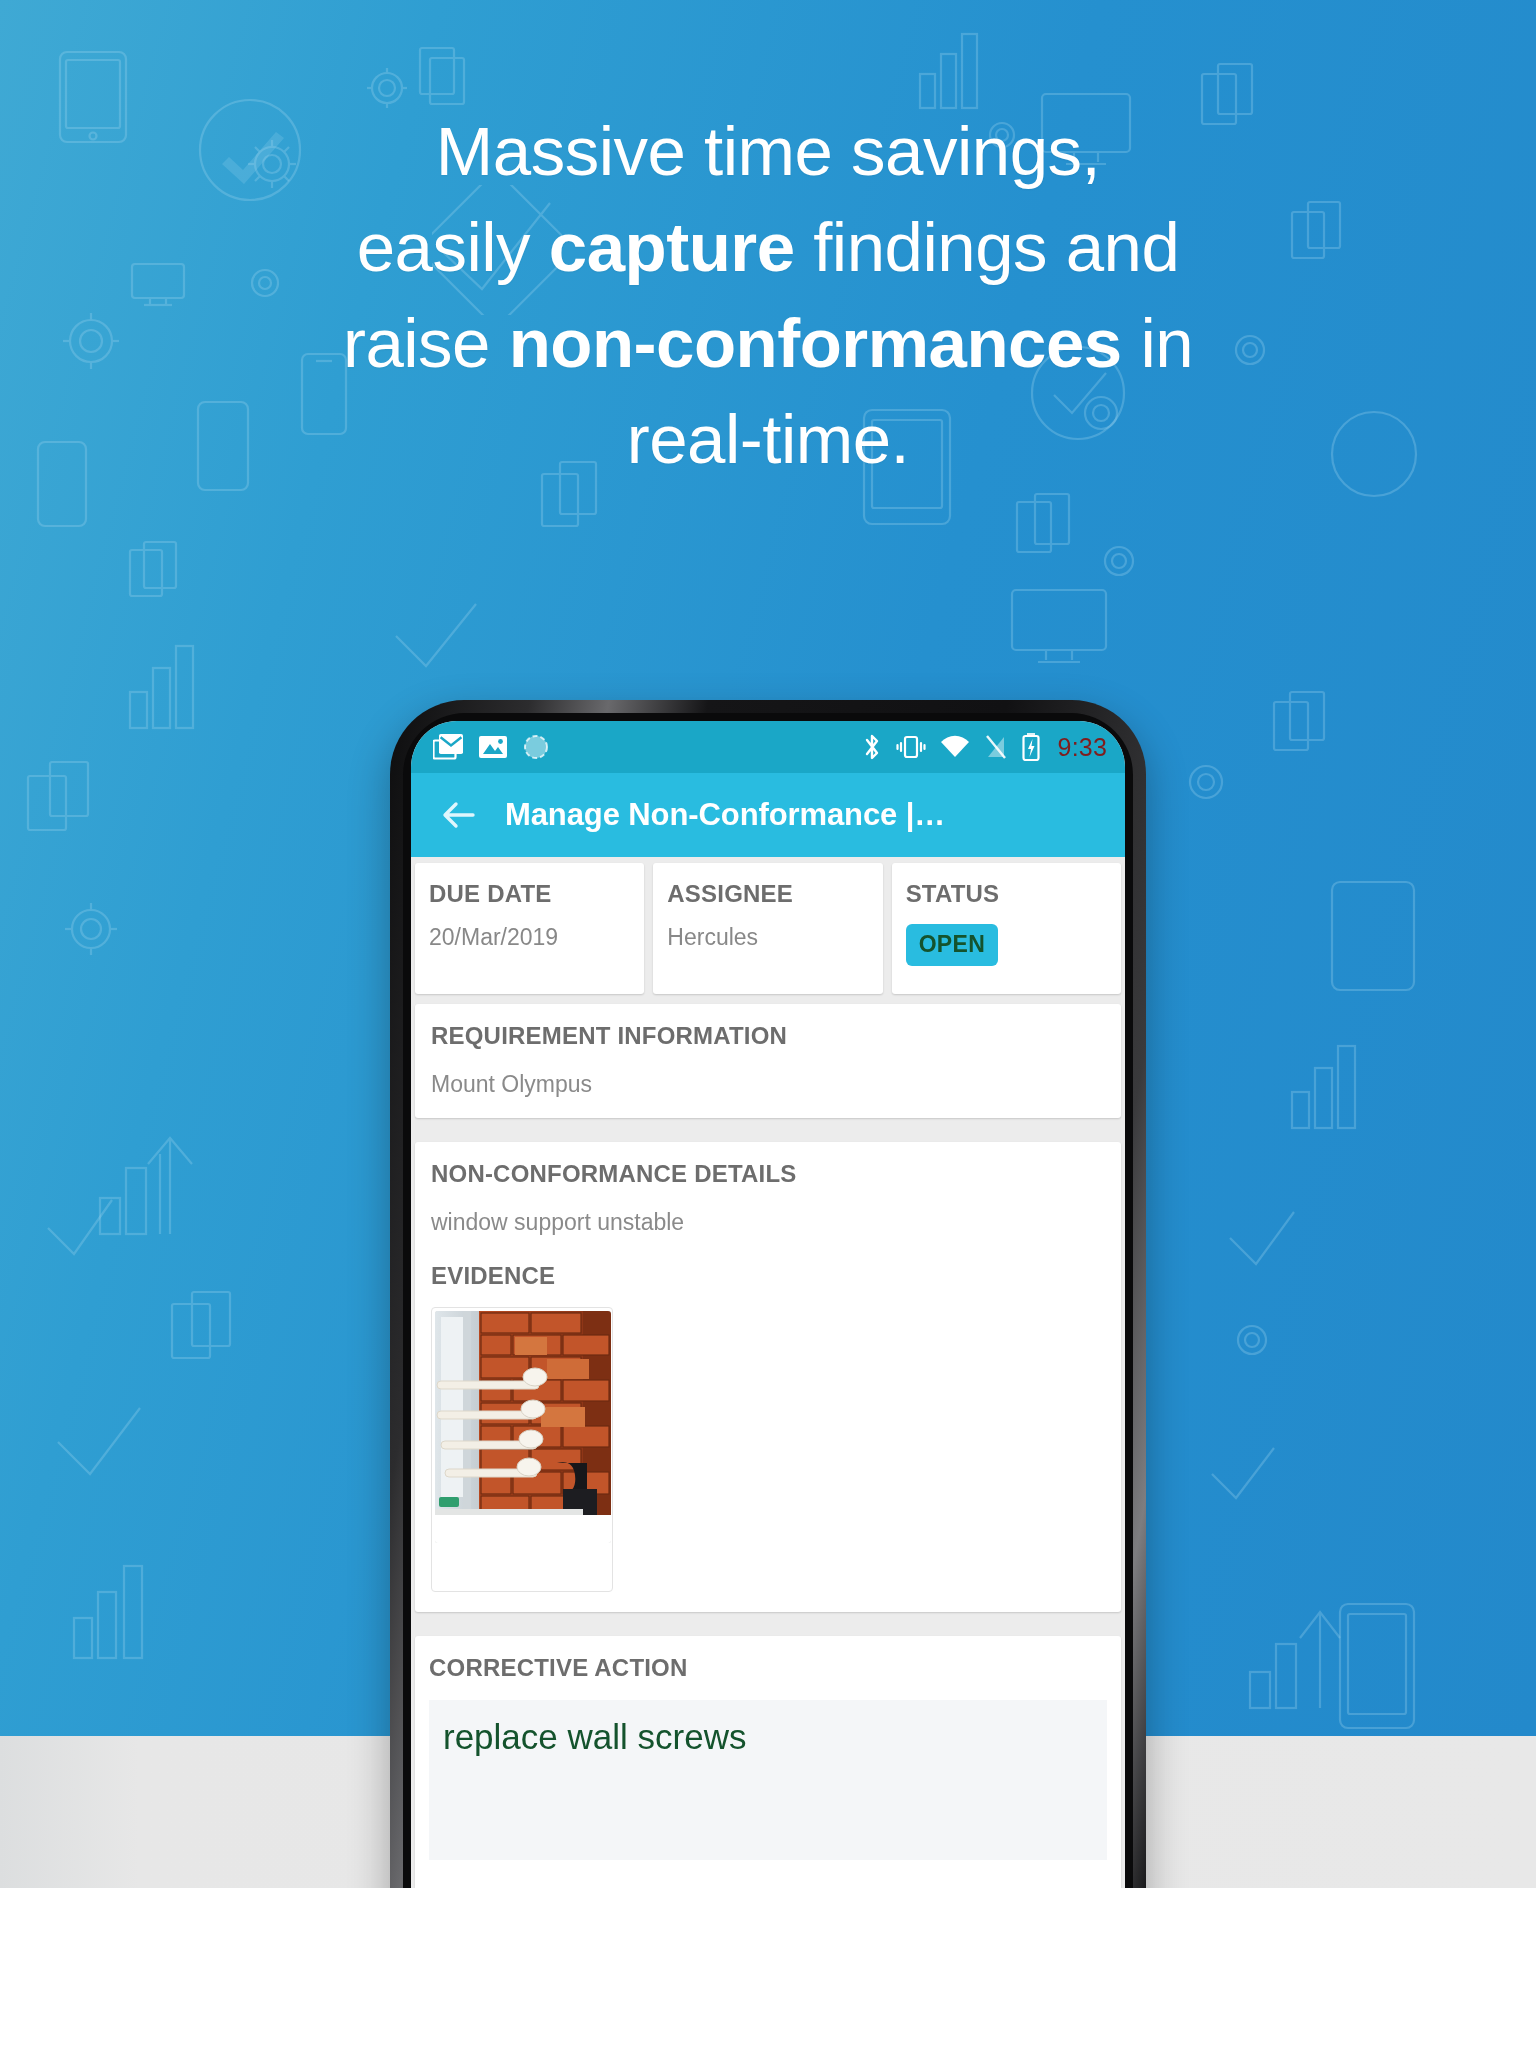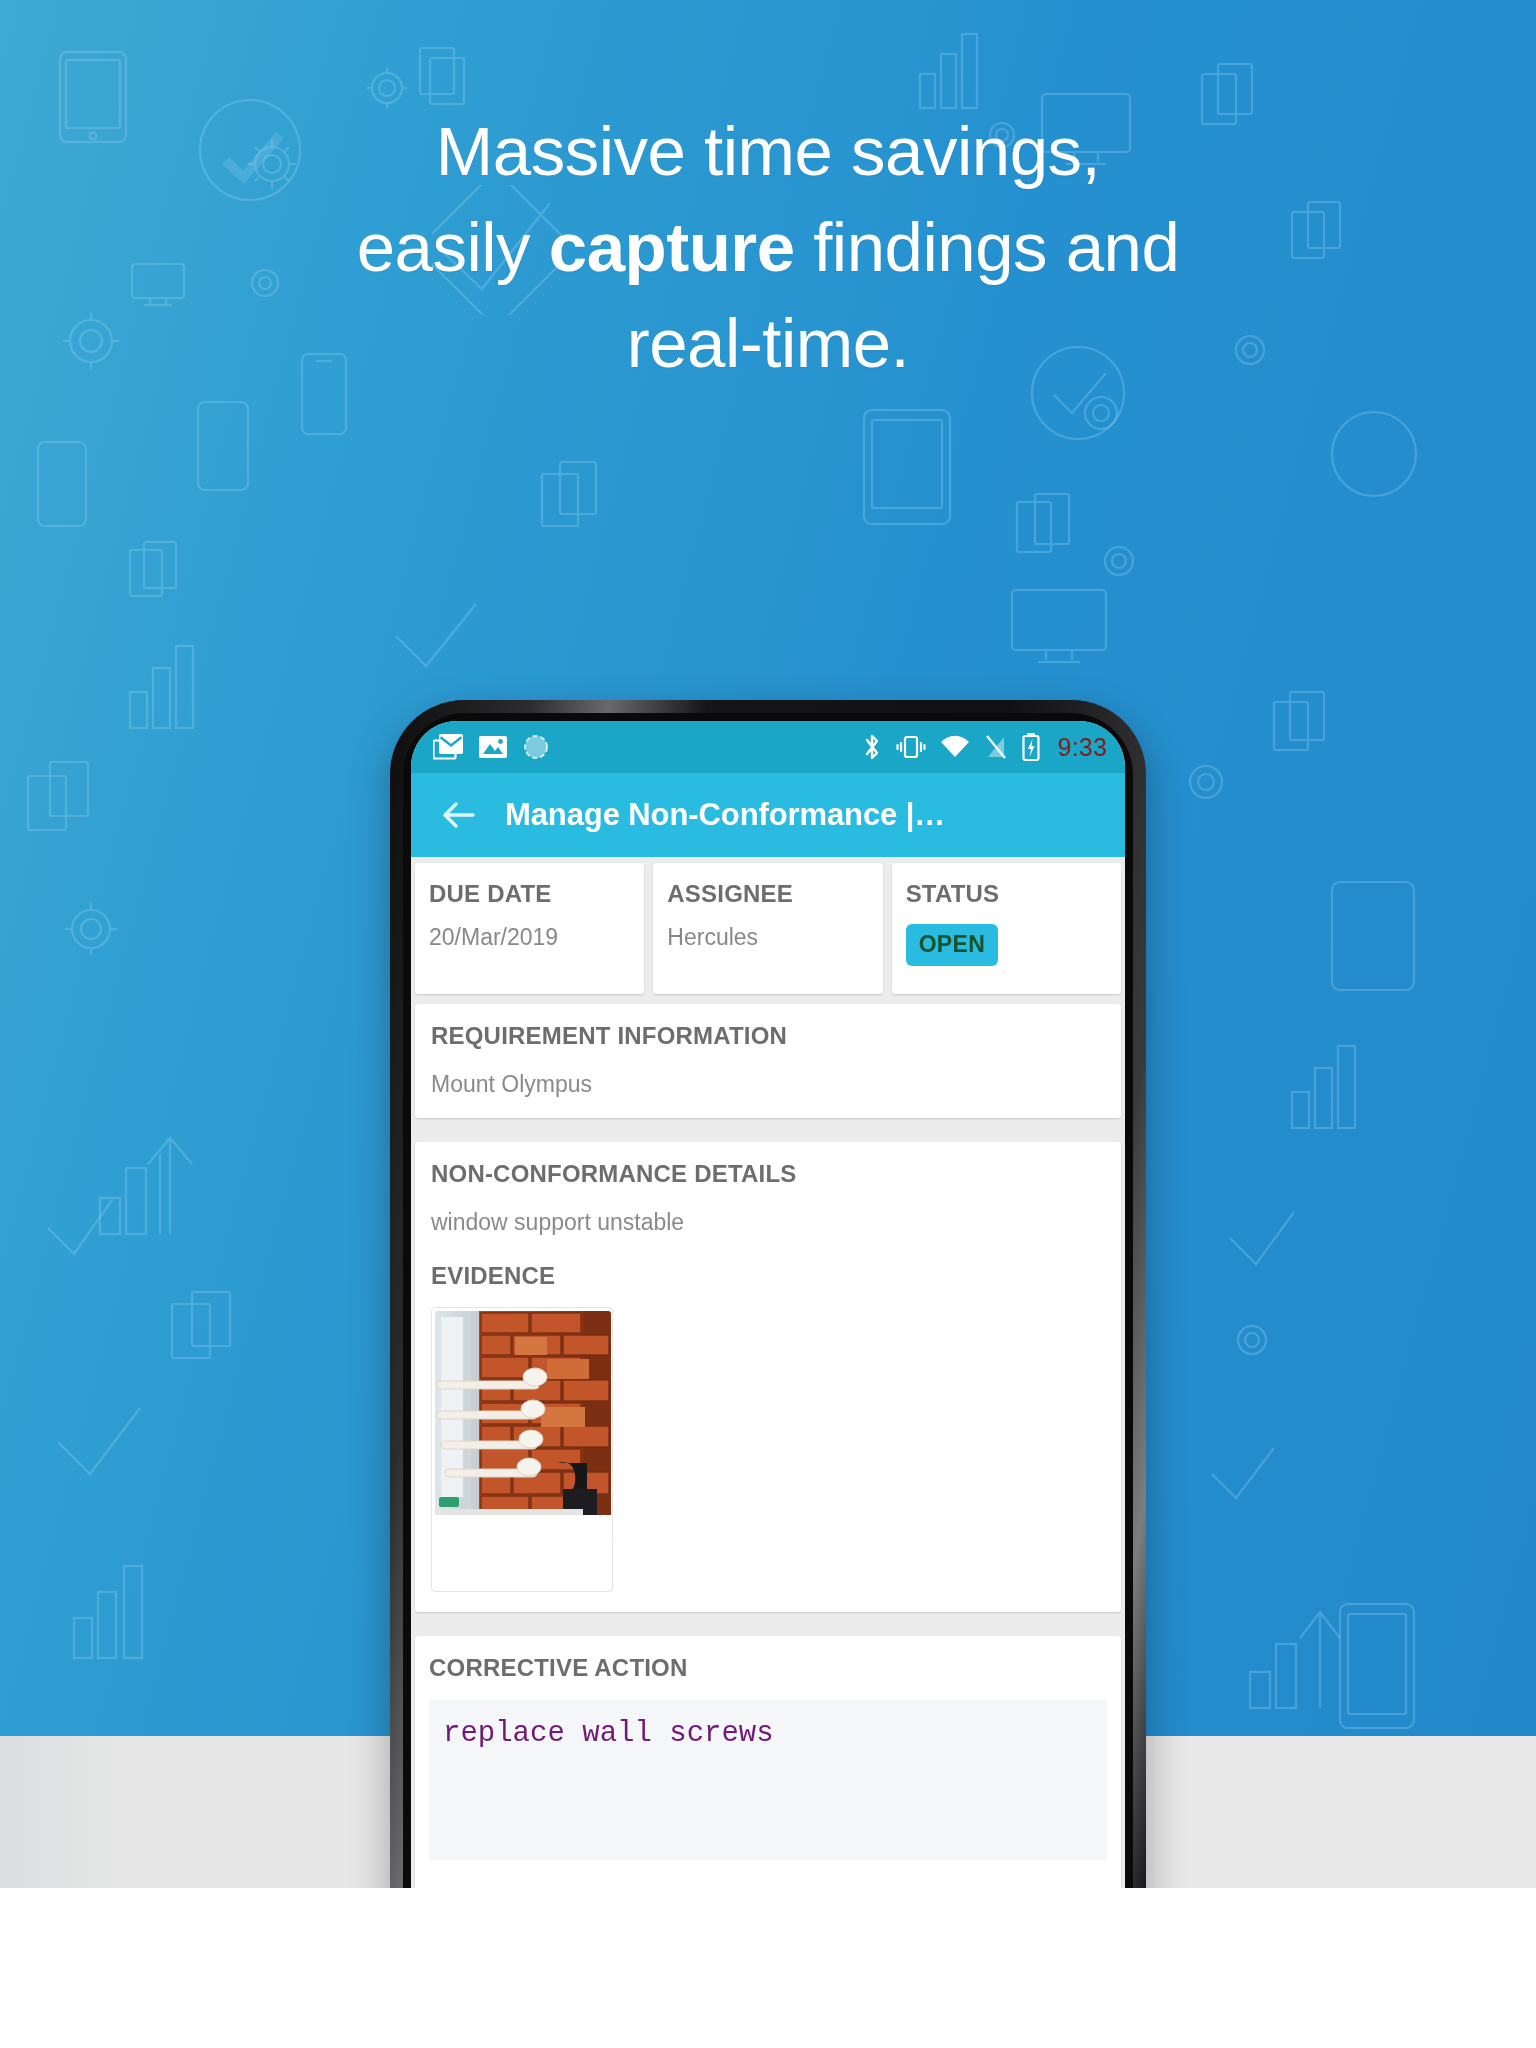--- a/index.html
+++ b/index.html
@@ -228,23 +228,22 @@
   }
   #evidence-photo svg { display:block; }
 
   
   #corrective-card { padding: 18px 14px 20px 14px; margin-bottom: 0; }
   #corrective-input {
     margin-top: 18px;
     background: #f4f6f8;
     min-height: 160px;
     padding: 17px 14px;
-    font-size: 29px;
-    color: #701a75;
-    font-family: Liberation Mono, monospace;
+    font-size: 35px;
+    color: #14532d;
   }
   #rootcause-title {
     font-size: 24px;
     font-weight: 700;
     color: #6d6d6d;
     margin-top: 28px;
     letter-spacing: .2px;
   }
 </style>
 </head>
@@ -581,20 +580,23 @@
           <circle cx="44" cy="44" r="42"></circle>
         </svg>
     </div>
 
     <div id="headline">
       <div>
         <span>Massive time savings,</span>
       </div>
       <div>
         <span>easily </span><b>capture</b><span> findings and</span>
+      </div>
+      <div>
+        <span>raise </span><b>non-conformances</b><span> in</span>
       </div>
       <div>
         <span>real-time.</span>
       </div>
     </div>
   </div>
 
   <div id="promo-bottom"></div>
 
   <div id="phone">

